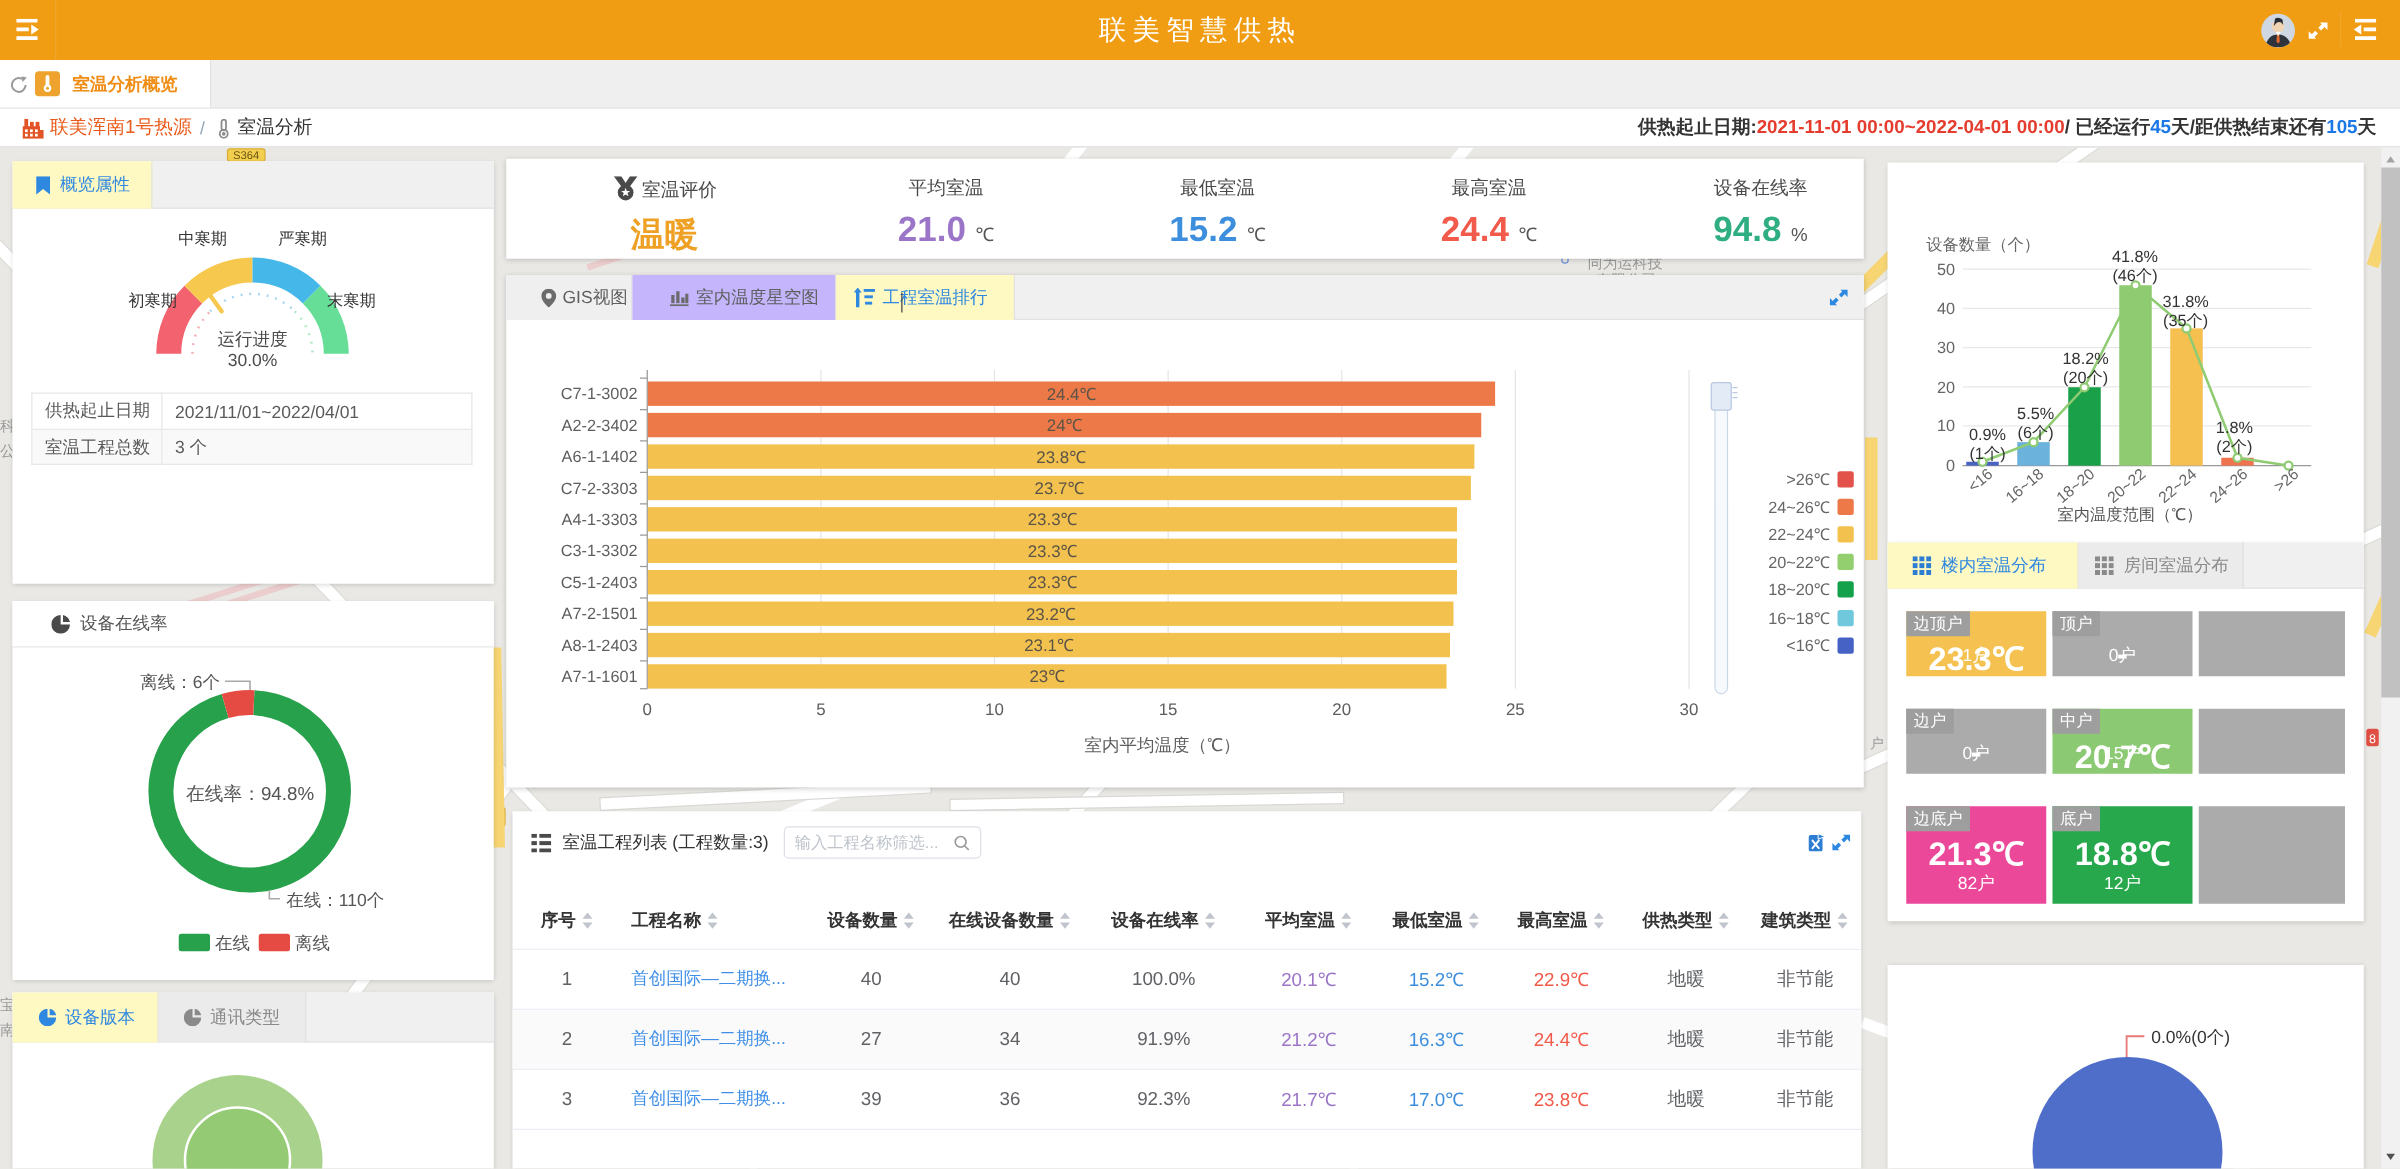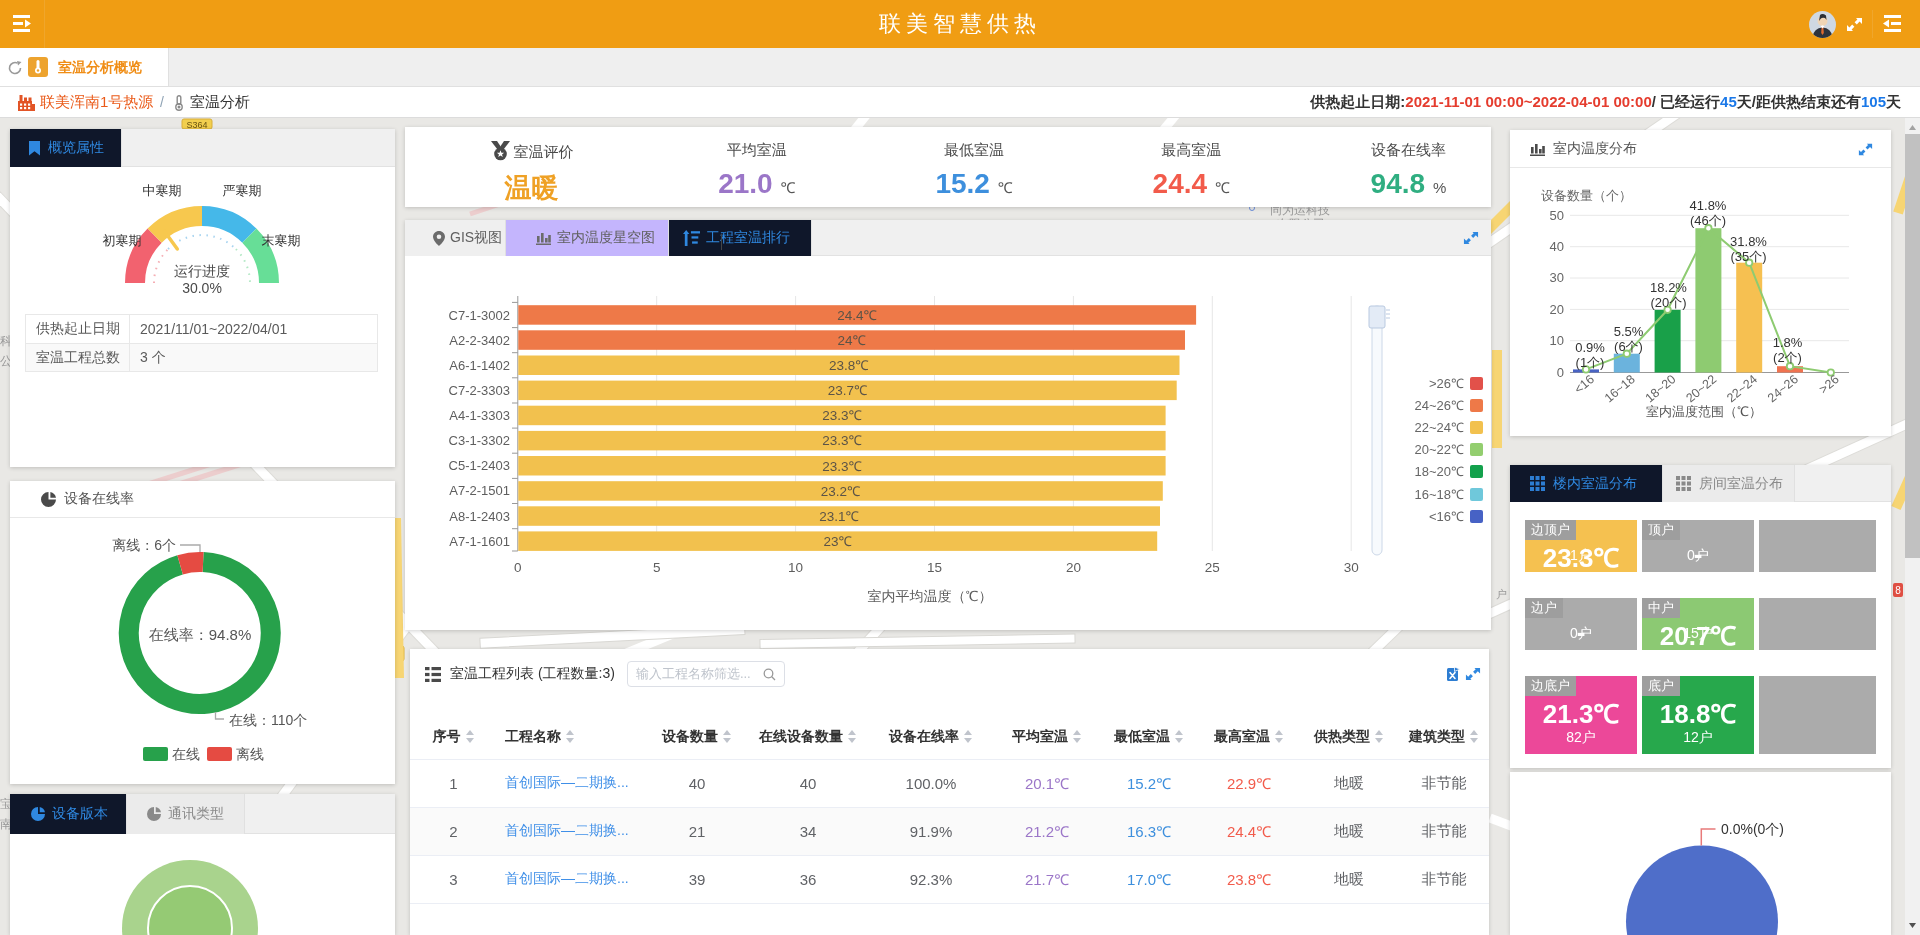--- a/index.html
+++ b/index.html
@@ -1,21 +1,21 @@
 <!DOCTYPE html>
 <html><head>
 <meta charset="utf-8">
 <style>
 * { margin:0; padding:0; box-sizing:border-box; }
 html,body { width:1920px; height:935px; overflow:hidden; font-family:"Liberation Sans", sans-serif; }
 body { position:relative; background:#e9e8e5; }
 .abs { position:absolute; }
 .panel { position:absolute; background:#fff; box-shadow:0 1px 4px rgba(0,0,0,0.18); }
 .phead { position:relative; height:38px; background:#f0f0f0; border-bottom:1px solid #e2e2e2; }
-.ptab { position:absolute; top:0; height:38px; background:#0f172a; display:flex; align-items:center; font-size:14px; }
+.ptab { position:absolute; top:0; height:38px; background:#fef9c3; display:flex; align-items:center; font-size:14px; }
 .ptab.act { color:#2f88e0; }
 .ptab.inact { background:#ebebeb; color:#8a8a8a; border-right:1px solid #e0e0e0; }
 svg { display:block; }
 .tile { position:absolute; width:112px; height:52px; color:#fff; }
 .tile .chip { position:absolute; left:0; top:0; background:#9e9e9e; color:#fff; font-size:13px; line-height:20px; padding:0 6px; }
 .tile .tv { position:absolute; left:0; top:19px; width:100%; text-align:center; font-size:26px; font-weight:bold; }
 .tile .tc { position:absolute; left:0; bottom:7px; width:100%; text-align:center; font-size:14px; }
 .sort { display:inline-block; width:9px; height:13px; margin-left:5px; position:relative; vertical-align:-2px; }
 .sort::before { content:""; position:absolute; top:0; left:0; border:4px solid transparent; border-bottom:5px solid #c0c4cc; border-top:none; }
 .sort::after { content:""; position:absolute; bottom:0; left:0; border:4px solid transparent; border-top:5px solid #c0c4cc; border-bottom:none; }
@@ -503,21 +503,21 @@
       <td style="text-align:center;">100.0%</td>
       <td style="text-align:center;color:#9b76c8;">20.1℃</td>
       <td style="text-align:center;color:#3d8fdd;">15.2℃</td>
       <td style="text-align:center;color:#f25b4b;">22.9℃</td>
       <td style="text-align:center;">地暖</td>
       <td style="text-align:center;">非节能</td>
     </tr>
     <tr style="height:48px;border-top:1px solid #ebeef5;background:#fafafa;color:#606266;">
       <td style="text-align:center;">2</td>
       <td style="color:#3f8fe8;font-size:14px;padding-left:8px;">首创国际—二期换...</td>
-      <td style="text-align:center;">21</td>
+      <td style="text-align:center;">27</td>
       <td style="text-align:center;">34</td>
       <td style="text-align:center;">91.9%</td>
       <td style="text-align:center;color:#9b76c8;">21.2℃</td>
       <td style="text-align:center;color:#3d8fdd;">16.3℃</td>
       <td style="text-align:center;color:#f25b4b;">24.4℃</td>
       <td style="text-align:center;">地暖</td>
       <td style="text-align:center;">非节能</td>
     </tr>
     <tr style="height:48px;border-top:1px solid #ebeef5;border-bottom:1px solid #ebeef5;color:#606266;">
       <td style="text-align:center;">3</td>
@@ -529,38 +529,20 @@
       <td style="text-align:center;color:#3d8fdd;">17.0℃</td>
       <td style="text-align:center;color:#f25b4b;">23.8℃</td>
       <td style="text-align:center;">地暖</td>
       <td style="text-align:center;">非节能</td>
     </tr>
   </tbody>
     </table>
 </div>
 
 <div class="panel" style="left:1510px;top:130px;width:381px;height:306px;">
-  <div style="height:38px;background:#fff;border-bottom:1px solid #e8e8e8;display:flex;align-items:center;padding-left:20px;font-size:14px;color:#555;">
-    <svg width="15" height="14" viewBox="0 0 15 14" style="margin-right:8px;">
-        <g fill="#4a4a4a">
-          <rect x="0" y="12.5" width="15" height="1.5"></rect>
-          <rect x="1" y="5" width="2.6" height="6.5"></rect>
-          <rect x="5" y="2" width="2.6" height="9.5"></rect>
-          <rect x="9" y="7" width="2.6" height="4.5"></rect>
-          <rect x="12.2" y="4" width="2.6" height="7.5"></rect>
-        </g>
-      </svg>
-    室内温度分布
-    <svg class="abs" style="left:348px;top:12px;" width="15" height="15" viewBox="0 0 17 17">
-        <g fill="#2f88e0">
-          <path d="M10 2 L16 2 L16 8 L13.6 5.6 L10.8 8.4 L8.6 6.2 L11.4 3.4 Z"></path>
-          <path d="M7 15 L1 15 L1 9 L3.4 11.4 L6.2 8.6 L8.4 10.8 L5.6 13.6 Z"></path>
-        </g>
-      </svg>
-  </div>
   <svg width="381" height="268" viewBox="0 0 381 268" style="position:absolute;left:0;top:38px;">
     <text x="31" y="32" font-size="13" fill="#666">设备数量（个）</text>
     <g font-size="13" fill="#666" text-anchor="end">
       <text x="54" y="52">50</text>
         <text x="54" y="83">40</text>
         <text x="54" y="114">30</text>
         <text x="54" y="146">20</text>
         <text x="54" y="177">10</text>
         <text x="54" y="209">0</text>
     </g>
@@ -610,21 +592,21 @@
       <text transform="rotate(-40 166.6 212.5)" x="166.6" y="212.5">18~20</text>
       <text transform="rotate(-40 207.4 212.5)" x="207.4" y="212.5">20~22</text>
       <text transform="rotate(-40 248.2 212.5)" x="248.2" y="212.5">22~24</text>
       <text transform="rotate(-40 289 212.5)" x="289" y="212.5">24~26</text>
       <text transform="rotate(-40 329.8 212.5)" x="329.8" y="212.5">&gt;26</text>
     </g>
     <text x="194" y="248" font-size="13" fill="#555" text-anchor="middle">室内温度范围（℃）</text>
   </svg>
 </div>
 
-<div class="panel" style="left:1510px;top:465px;width:381px;height:303px;">
+<div class="panel" style="left:1510px;top:434px;width:381px;height:303px;">
   <div class="phead" style="height:37px;">
     <div class="ptab act" style="left:0;width:153px;height:37px;border-right:1px solid #e2e2e2;padding-left:20px;">
       <svg width="15" height="15" viewBox="0 0 15 15" style="margin-right:8px;">
           <g fill="#2d7dd2">
             <rect x="0" y="0" width="4" height="4"></rect>
             <rect x="5.5" y="0" width="4" height="4"></rect>
             <rect x="11" y="0" width="4" height="4"></rect>
             <rect x="0" y="5.5" width="4" height="4"></rect>
             <rect x="5.5" y="5.5" width="4" height="4"></rect>
             <rect x="11" y="5.5" width="4" height="4"></rect>

